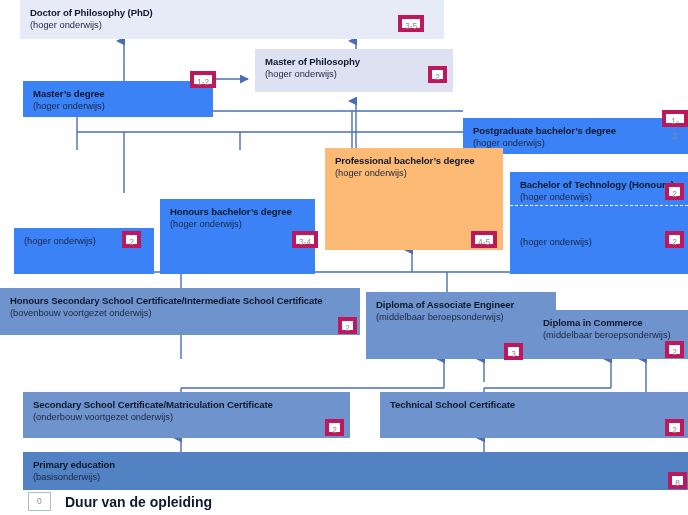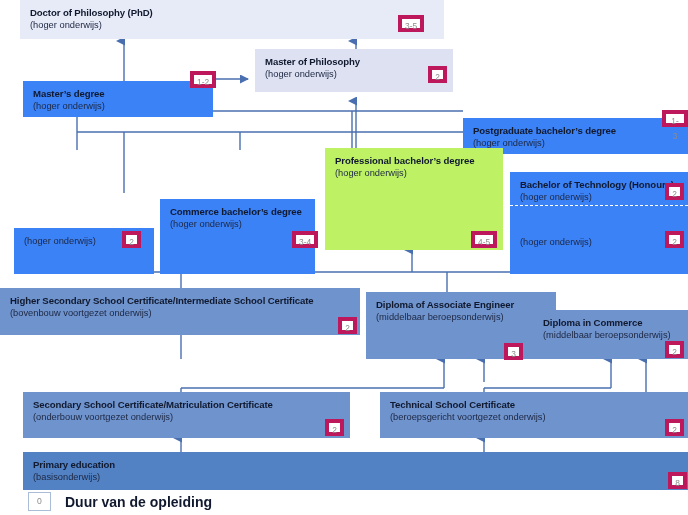--- a/index.html
+++ b/index.html
@@ -32,21 +32,21 @@
     font-size:9.3px;
     font-weight:normal;
     color:#1d2742;
     display:block;
     margin-top:1px;
   }
   
   .c1{background:#e7eaf7;}   
   .c2{background:#dde1f2;}   
   .c3{background:#3b82f6;margin-top:24px;}   
-  .c4{background:#bef264;}   
+  .c4{background:#fdba74;}   
   .c5{background:#6f93cd;}   
   .c6{background:#5282c4;}   
 
   
   .badge{
     position:absolute;
     min-width:19px;
     height:17px;
     box-sizing:border-box;
     background:#ffffff;
@@ -178,32 +178,32 @@
   <div class="badge" style="left:665px;top:183px;">2</div>
 
   <div class="split" style="left:510px;top:205px;width:178px;"></div>
 
   <div class="node c3" style="left:510px;top:205px;width:178px;height:45px;">
     <span class="s">(hoger onderwijs)</span>
   </div>
   <div class="badge" style="left:665px;top:231px;">2</div>
 
   <div class="node c3" style="left:160px;top:175px;width:155px;height:75px;">
-    <span class="t">Commerce bachelor’s degree</span>
+    <span class="t">Honours bachelor’s degree</span>
     <span class="s">(hoger onderwijs)</span>
   </div>
   <div class="badge" style="left:292px;top:231px;">3-4</div>
 
   <div class="node c3" style="left:14px;top:204px;width:140px;height:46px;">
     <span class="s">(hoger onderwijs)</span>
   </div>
   <div class="badge" style="left:122px;top:231px;">2</div>
 
   <div class="node c5" style="left:0px;top:288px;width:360px;height:47px;">
-    <span class="t">Higher Secondary School Certificate/Intermediate School Certificate</span>
+    <span class="t">Honours Secondary School Certificate/Intermediate School Certificate</span>
     <span class="s">(bovenbouw voortgezet onderwijs)</span>
   </div>
   <div class="badge" style="left:338px;top:317px;">2</div>
 
   <div class="node c5" style="left:366px;top:292px;width:190px;height:67px;">
     <span class="t">Diploma of Associate Engineer</span>
     <span class="s">(middelbaar beroepsonderwijs)</span>
   </div>
   <div class="badge" style="left:504px;top:343px;">3</div>
 
@@ -214,21 +214,20 @@
   <div class="badge" style="left:665px;top:341px;">2</div>
 
   <div class="node c5" style="left:23px;top:392px;width:327px;height:46px;">
     <span class="t">Secondary School Certificate/Matriculation Certificate</span>
     <span class="s">(onderbouw voortgezet onderwijs)</span>
   </div>
   <div class="badge" style="left:325px;top:419px;">2</div>
 
   <div class="node c5" style="left:380px;top:392px;width:308px;height:46px;">
     <span class="t">Technical School Certificate</span>
-    <span class="s">(beroepsgericht voortgezet onderwijs)</span>
   </div>
   <div class="badge" style="left:665px;top:419px;">2</div>
 
   <div class="node c6" style="left:23px;top:452px;width:665px;height:38px;">
     <span class="t">Primary education</span>
     <span class="s">(basisonderwijs)</span>
   </div>
   <div class="badge" style="left:668px;top:472px;">8</div>
 
   <div id="legend">

